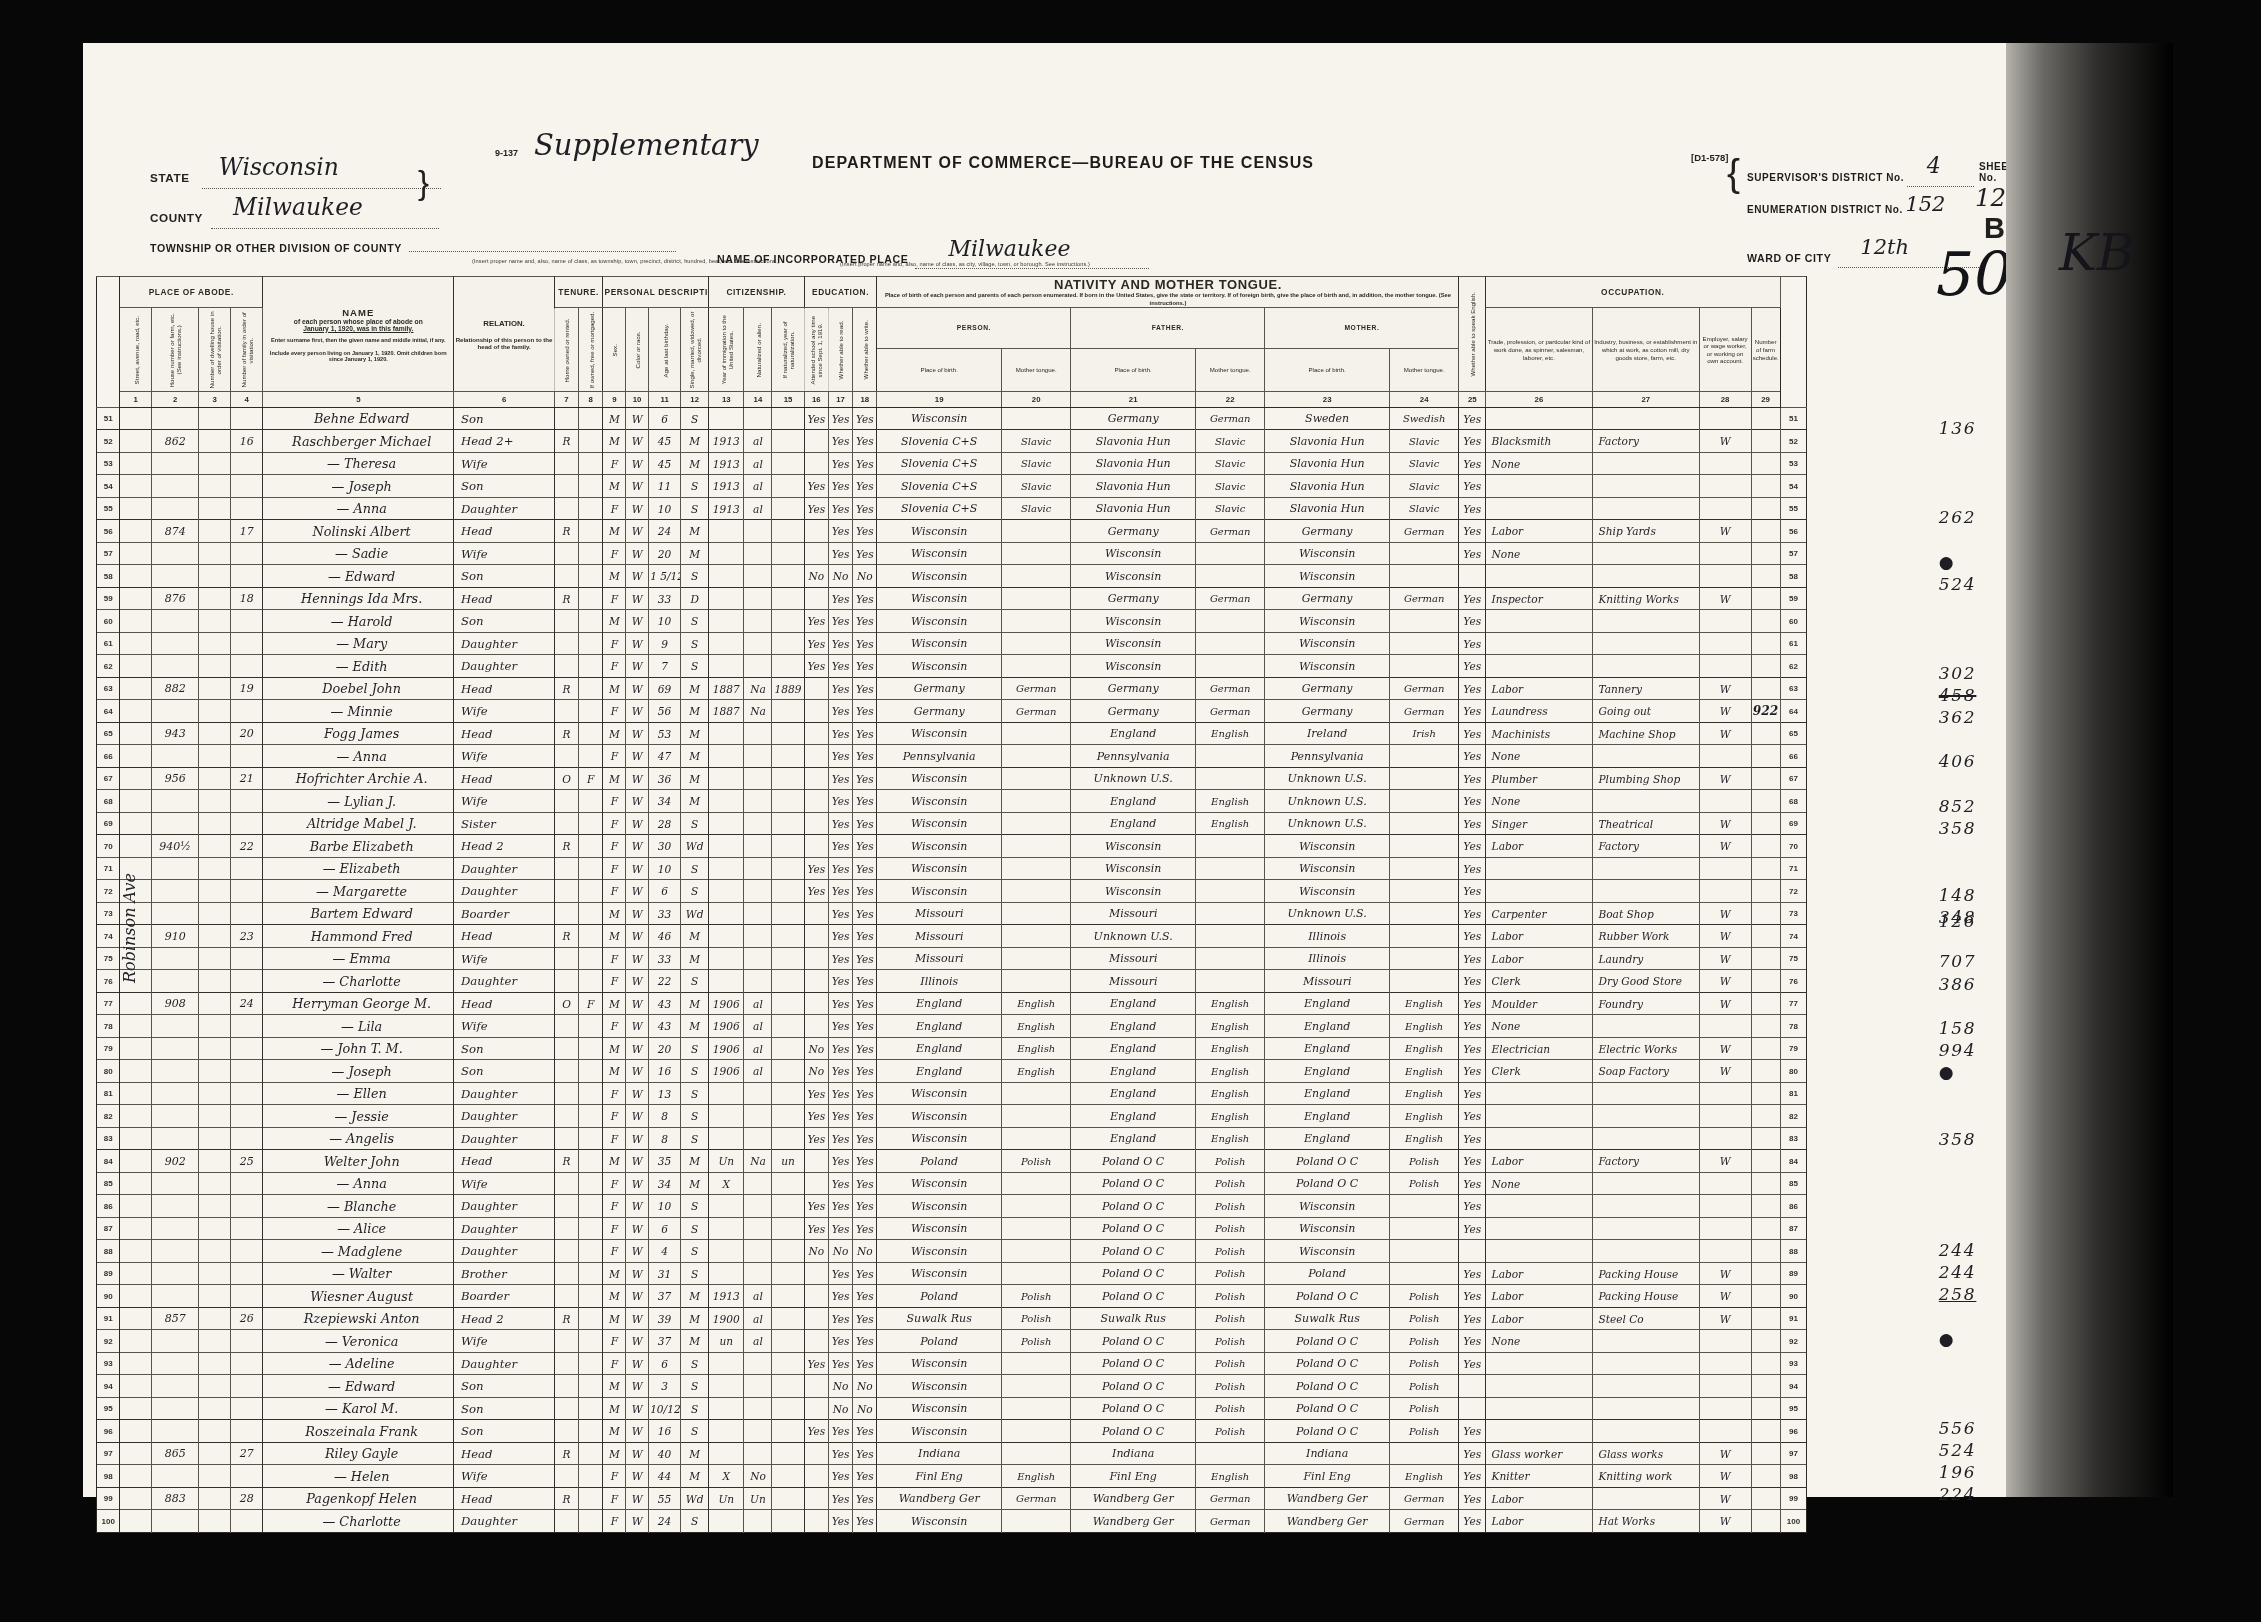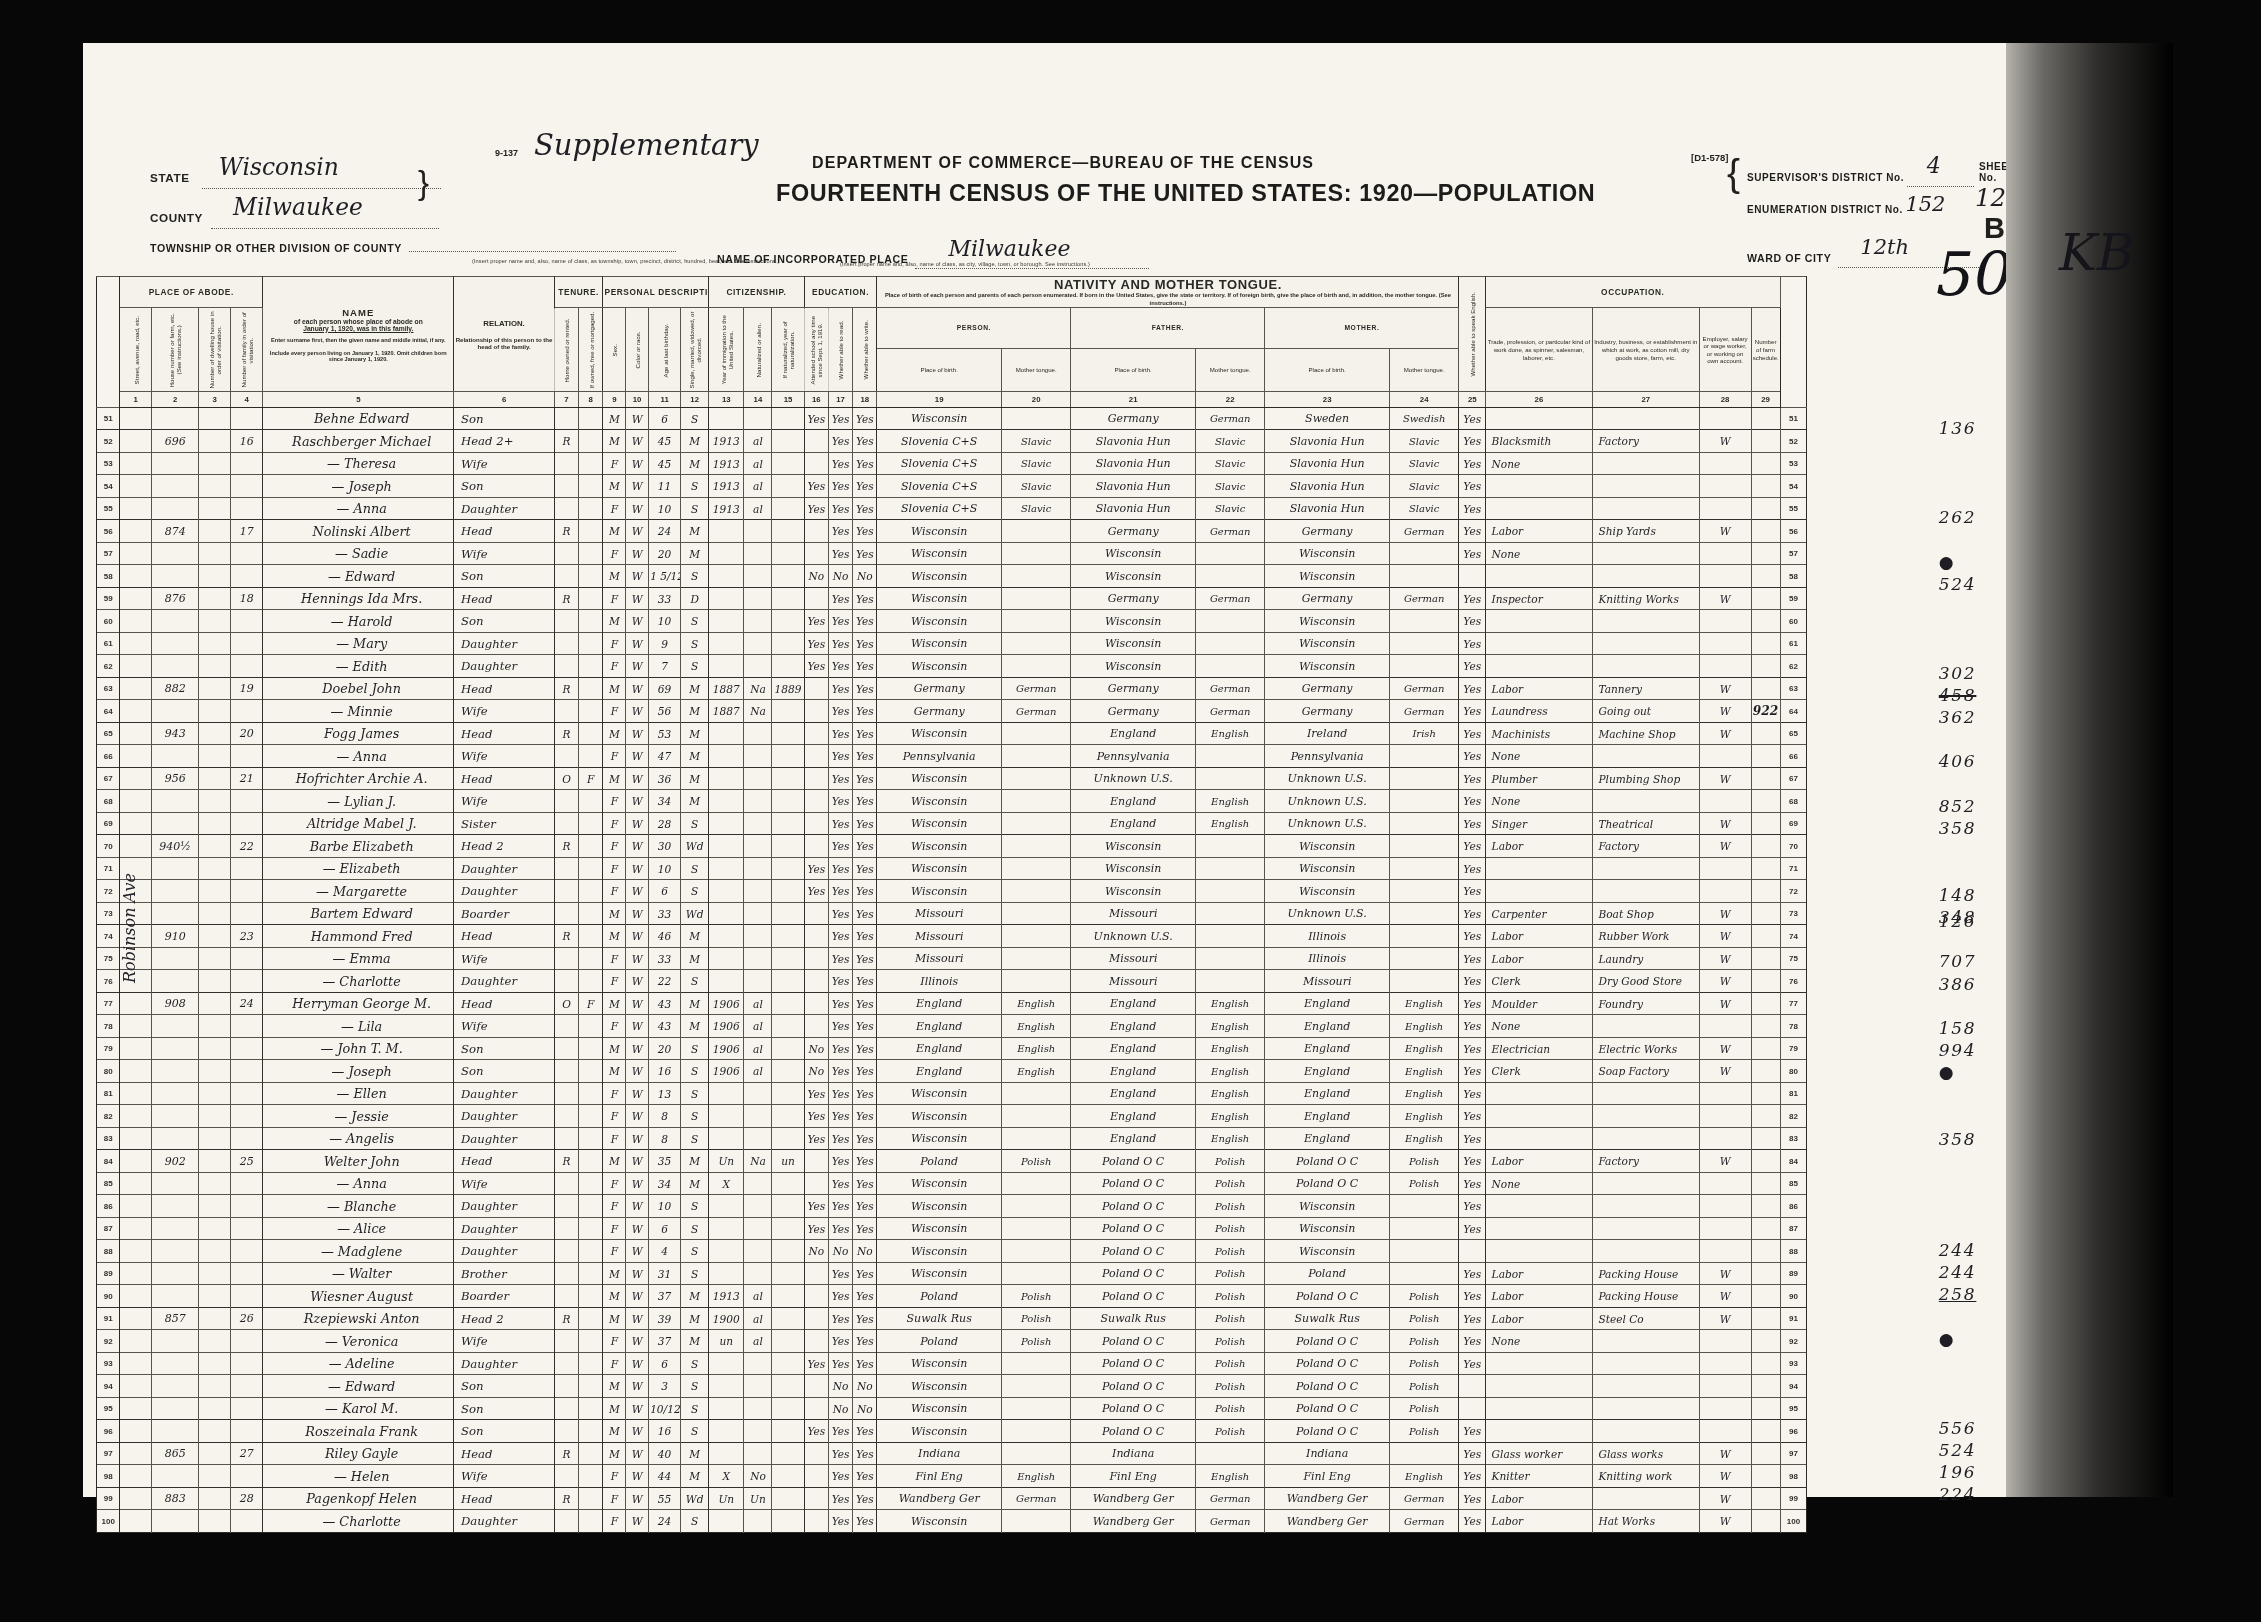--- a/index.html
+++ b/index.html
@@ -79,21 +79,20 @@
   <div class="abs" style="left:67px;top:157px;">
     <span class="h-small-caps printed">COUNTY</span>
     <span class="dot-line" style="width:228px;margin-left:5.6px;"><span class="hw" style="font-size:23.4px;position:relative;top:-6.7px;left:22px;">Milwaukee</span></span>
   </div>
   <div class="abs printed" style="left:335px;top:121px;font-size:33px;font-weight:100;">}</div>
 
   <div class="abs" style="left:412px;top:105px;font-size:9px;font-weight:bold;">9-137</div>
   <div class="abs hw" style="left:451px;top:85px;font-size:29px;">Supplementary</div>
 
   <div class="abs dept" style="left:729px;top:111px;">DEPARTMENT OF COMMERCE—BUREAU OF THE CENSUS</div>
-  <div class="abs main-title" style="left:693px;top:137px;">FOURTEENTH CENSUS OF THE UNITED STATES: 1920—POPULATION</div>
   <div class="abs" style="left:1608px;top:109px;font-size:9.5px;font-weight:bold;">[D1-578]</div>
 
   <div class="abs printed" style="left:1644px;top:108px;font-size:39px;font-weight:100;">{</div>
   <div class="abs" style="left:1664px;top:118px;">
     <span class="h-small-caps" style="font-size:10px;">SUPERVISOR'S DISTRICT No.</span>
     <span class="dot-line" style="width:67px;"><span class="hw" style="font-size:22px;position:relative;top:-7.8px;left:20px;">4</span></span>
   </div>
   <div class="abs" style="left:1664px;top:151px;">
     <span class="h-small-caps" style="font-size:10px;">ENUMERATION DISTRICT No.</span>
     <span class="hw" style="font-size:21px;position:relative;top:-2.2px;">152</span>
@@ -294,21 +293,21 @@
           <td class="c25 b2r hw">Yes</td>
           <td class="c26"></td>
           <td class="c27"></td>
           <td class="c28"></td>
           <td class="c29"></td>
           <td class="ln">51</td>
         </tr>
         <tr class="sep">
           <td class="ln">52</td>
           <td class="c1"></td>
-          <td class="c2 hw">696</td>
+          <td class="c2 hw">862</td>
           <td class="c3"></td>
           <td class="c4 b2r hw">16</td>
           <td class="c5 b2r hw">Raschberger Michael</td>
           <td class="c6 b2r hw">Head 2+</td>
           <td class="c7 hw">R</td>
           <td class="c8 b2r"></td>
           <td class="c9 hw">M</td>
           <td class="c10 hw">W</td>
           <td class="c11 hw">45</td>
           <td class="c12 b2r hw">M</td>

